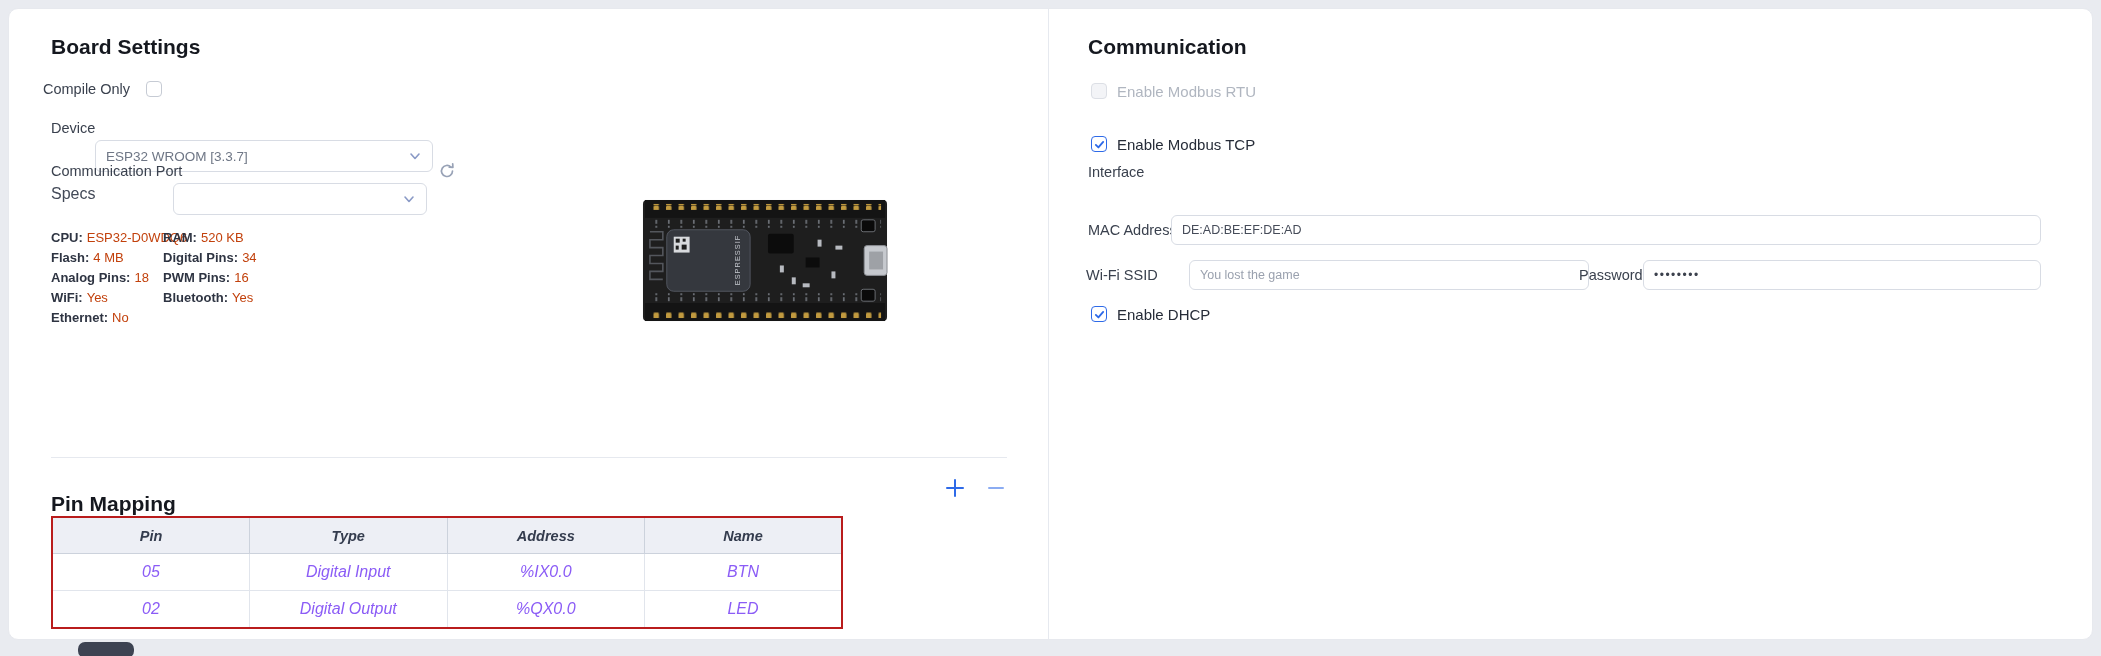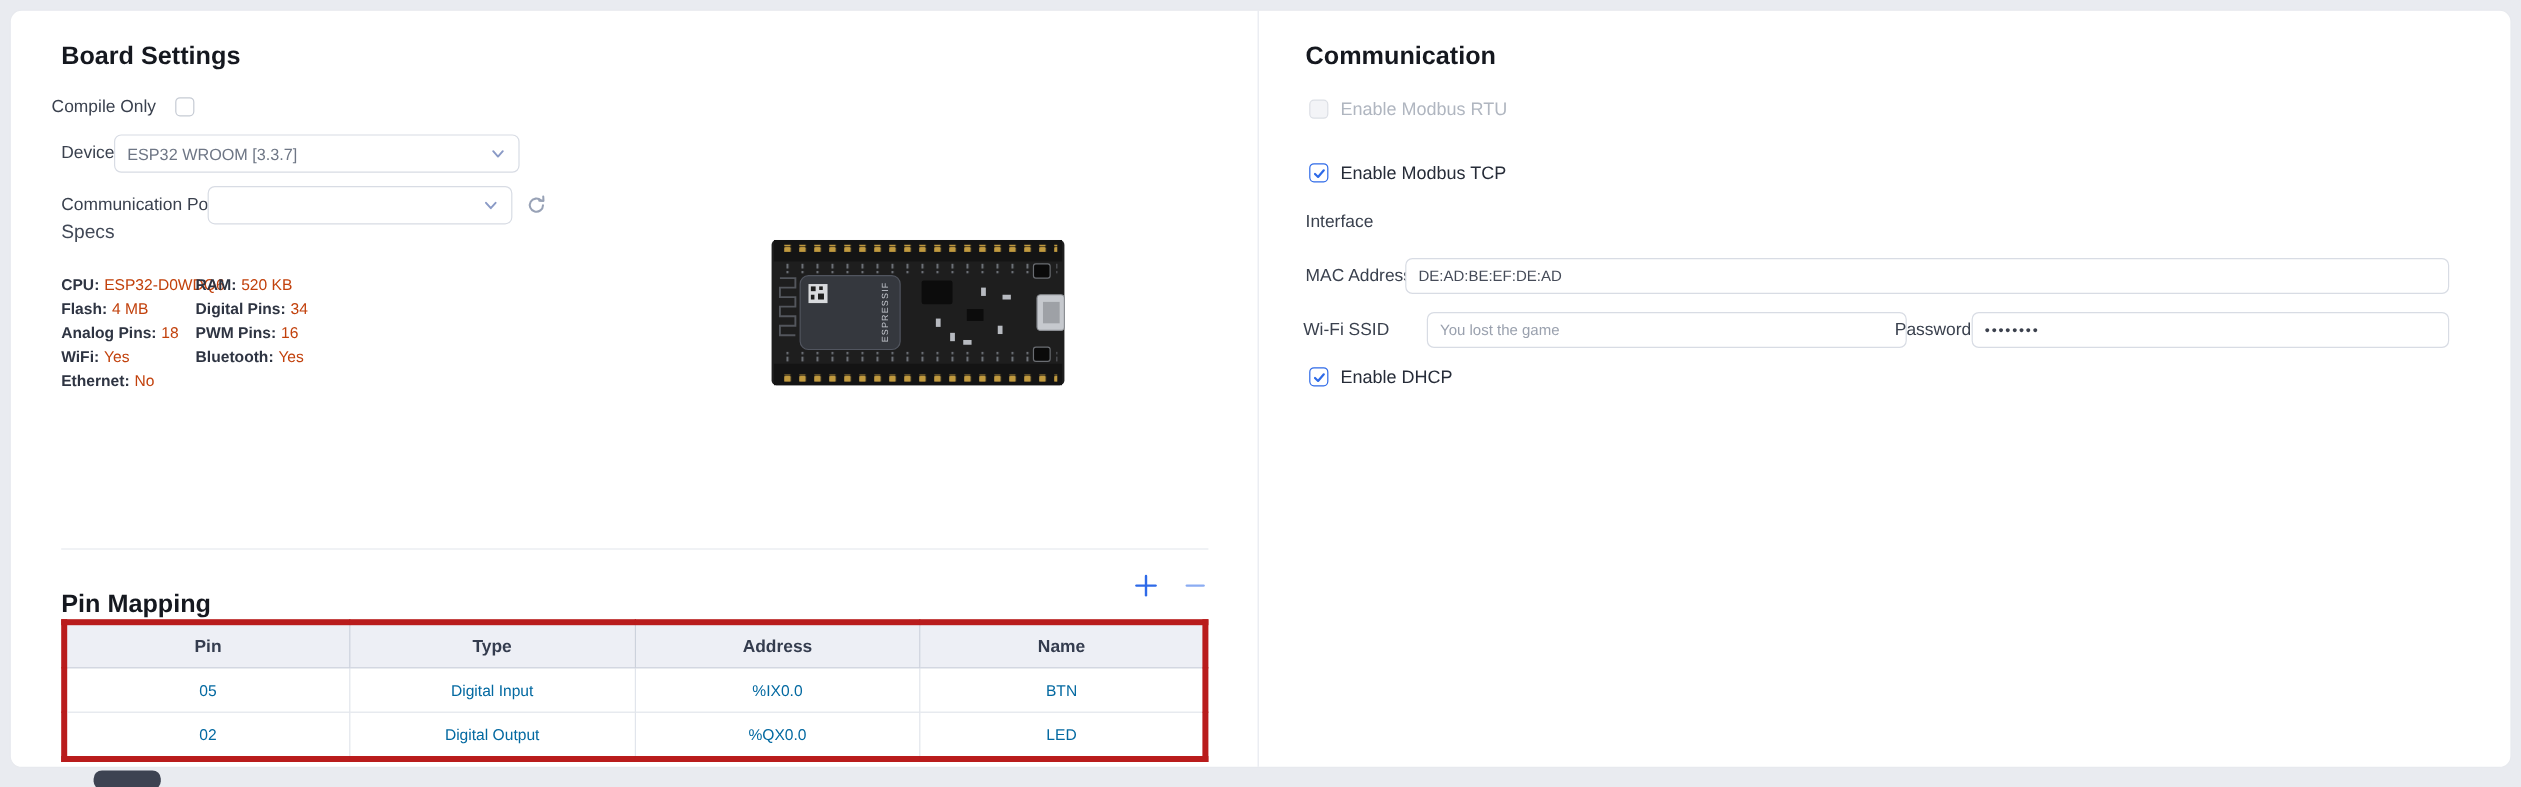--- a/index.html
+++ b/index.html
@@ -9,21 +9,21 @@
         border:1px solid #e7e9ee;border-radius:10px;box-sizing:border-box;}
   .vdivider{position:absolute;left:1039px;top:0;width:1px;height:630px;background:#e6e9ef;}
   .hdivider{position:absolute;left:42px;top:448px;width:956px;height:1px;background:#e6e9ef;}
 
   .panel-title{position:absolute;margin:0;font-size:21px;font-weight:600;color:#15181f;}
   .row{position:absolute;display:flex;align-items:center;}
   .field-label{font-size:14.5px;color:#3a414e;}
 
   .select{display:flex;align-items:center;justify-content:space-between;
           border:1px solid #d8dce4;border-radius:6px;background:#fff;
-          padding:0 10px;height:32px;box-sizing:border-box;cursor:pointer;}
+          padding:0 10px;height:32px;box-sizing:border-box;cursor:pointer;margin-top:28px;}
   .select-value{font-size:13.5px;color:#6e7685;}
   .select-value.muted{color:#9aa1ae;}
 
   .text-input{border:1px solid #d8dce4;border-radius:6px;height:30px;box-sizing:border-box;
               padding:0 10px;font-family:"Liberation Sans",sans-serif;font-size:12.5px;
               color:#454b58;background:#fff;outline:none;}
   .text-input.muted{color:#9aa1ae;}
   .text-input.pw{font-size:12px;letter-spacing:1.5px;color:#3c414d;}
 
   .checkbox{width:16px;height:16px;border:1.5px solid #c6cbd4;border-radius:4px;background:#fff;
@@ -43,25 +43,25 @@
   .spec-value{color:#c2410c;margin-left:4px;}
 
   .board-img{position:absolute;left:632px;top:185px;}
 
   .pinmap-header{position:absolute;left:42px;top:462px;width:956px;height:34px;
                  display:flex;align-items:center;}
   .pinmap-header .panel-title{position:static;margin-top:32px;}
   .spacer{flex:1;}
   .icon-btn{background:none;border:none;padding:0;margin:0;cursor:pointer;display:flex;align-items:center;}
 
-  .pin-table{position:absolute;left:42px;top:507px;width:956px;border-collapse:collapse;
-             table-layout:fixed;border:5px solid #b91c1c;}
+  .pin-table{position:absolute;left:42px;top:507px;width:792px;border-collapse:collapse;
+             table-layout:fixed;border:2px solid #b91c1c;font-style:italic;}
   .pin-table th{background:#edeff5;border:1px solid #ccd2dc;height:33px;
                 font-size:14.5px;font-weight:600;color:#343c4e;text-align:center;}
-  .pin-table td{border:1px solid #e1e5ec;height:34px;font-size:13px;color:#0369a1;
+  .pin-table td{border:1px solid #e1e5ec;height:34px;font-size:16px;color:#8b5cf6;
                 text-align:center;background:#fff;}
 
   .bottom-pill{position:absolute;left:78px;top:642px;width:56px;height:16px;border-radius:7px;
                background:#3d4352;border:none;cursor:pointer;}
 </style>
 </head>
 <body>
 
 <div class="page">
   <div class="card">
@@ -227,21 +227,21 @@
 
     <div class="row" style="left:1082px;top:126px;height:18px;">
       <span class="checkbox checked">
         <svg viewBox="0 0 12 12" width="11" height="11">
           <polyline points="2,6.5 4.8,9.2 10,3.2" fill="none" stroke="#2e6ae8" stroke-width="2" stroke-linecap="round" stroke-linejoin="round"></polyline>
         </svg>
       </span>
       <span class="cb-label">Enable Modbus TCP</span>
     </div>
 
-    <div class="row" style="left:1079px;top:160px;height:32px;">
+    <div class="row" style="left:1079px;top:147px;height:32px;">
       <span class="field-label">Interface</span>
     </div>
 
     <div class="row" style="left:1079px;top:206px;height:30px;">
       <span class="field-label">MAC Address</span>
     </div>
     <input class="text-input" style="position: absolute; left: 1162px; top: 206px; width: 870px;" value="DE:AD:BE:EF:DE:AD">
 
     <div class="row" style="left:1077px;top:251px;height:30px;">
       <span class="field-label">Wi-Fi SSID</span>

